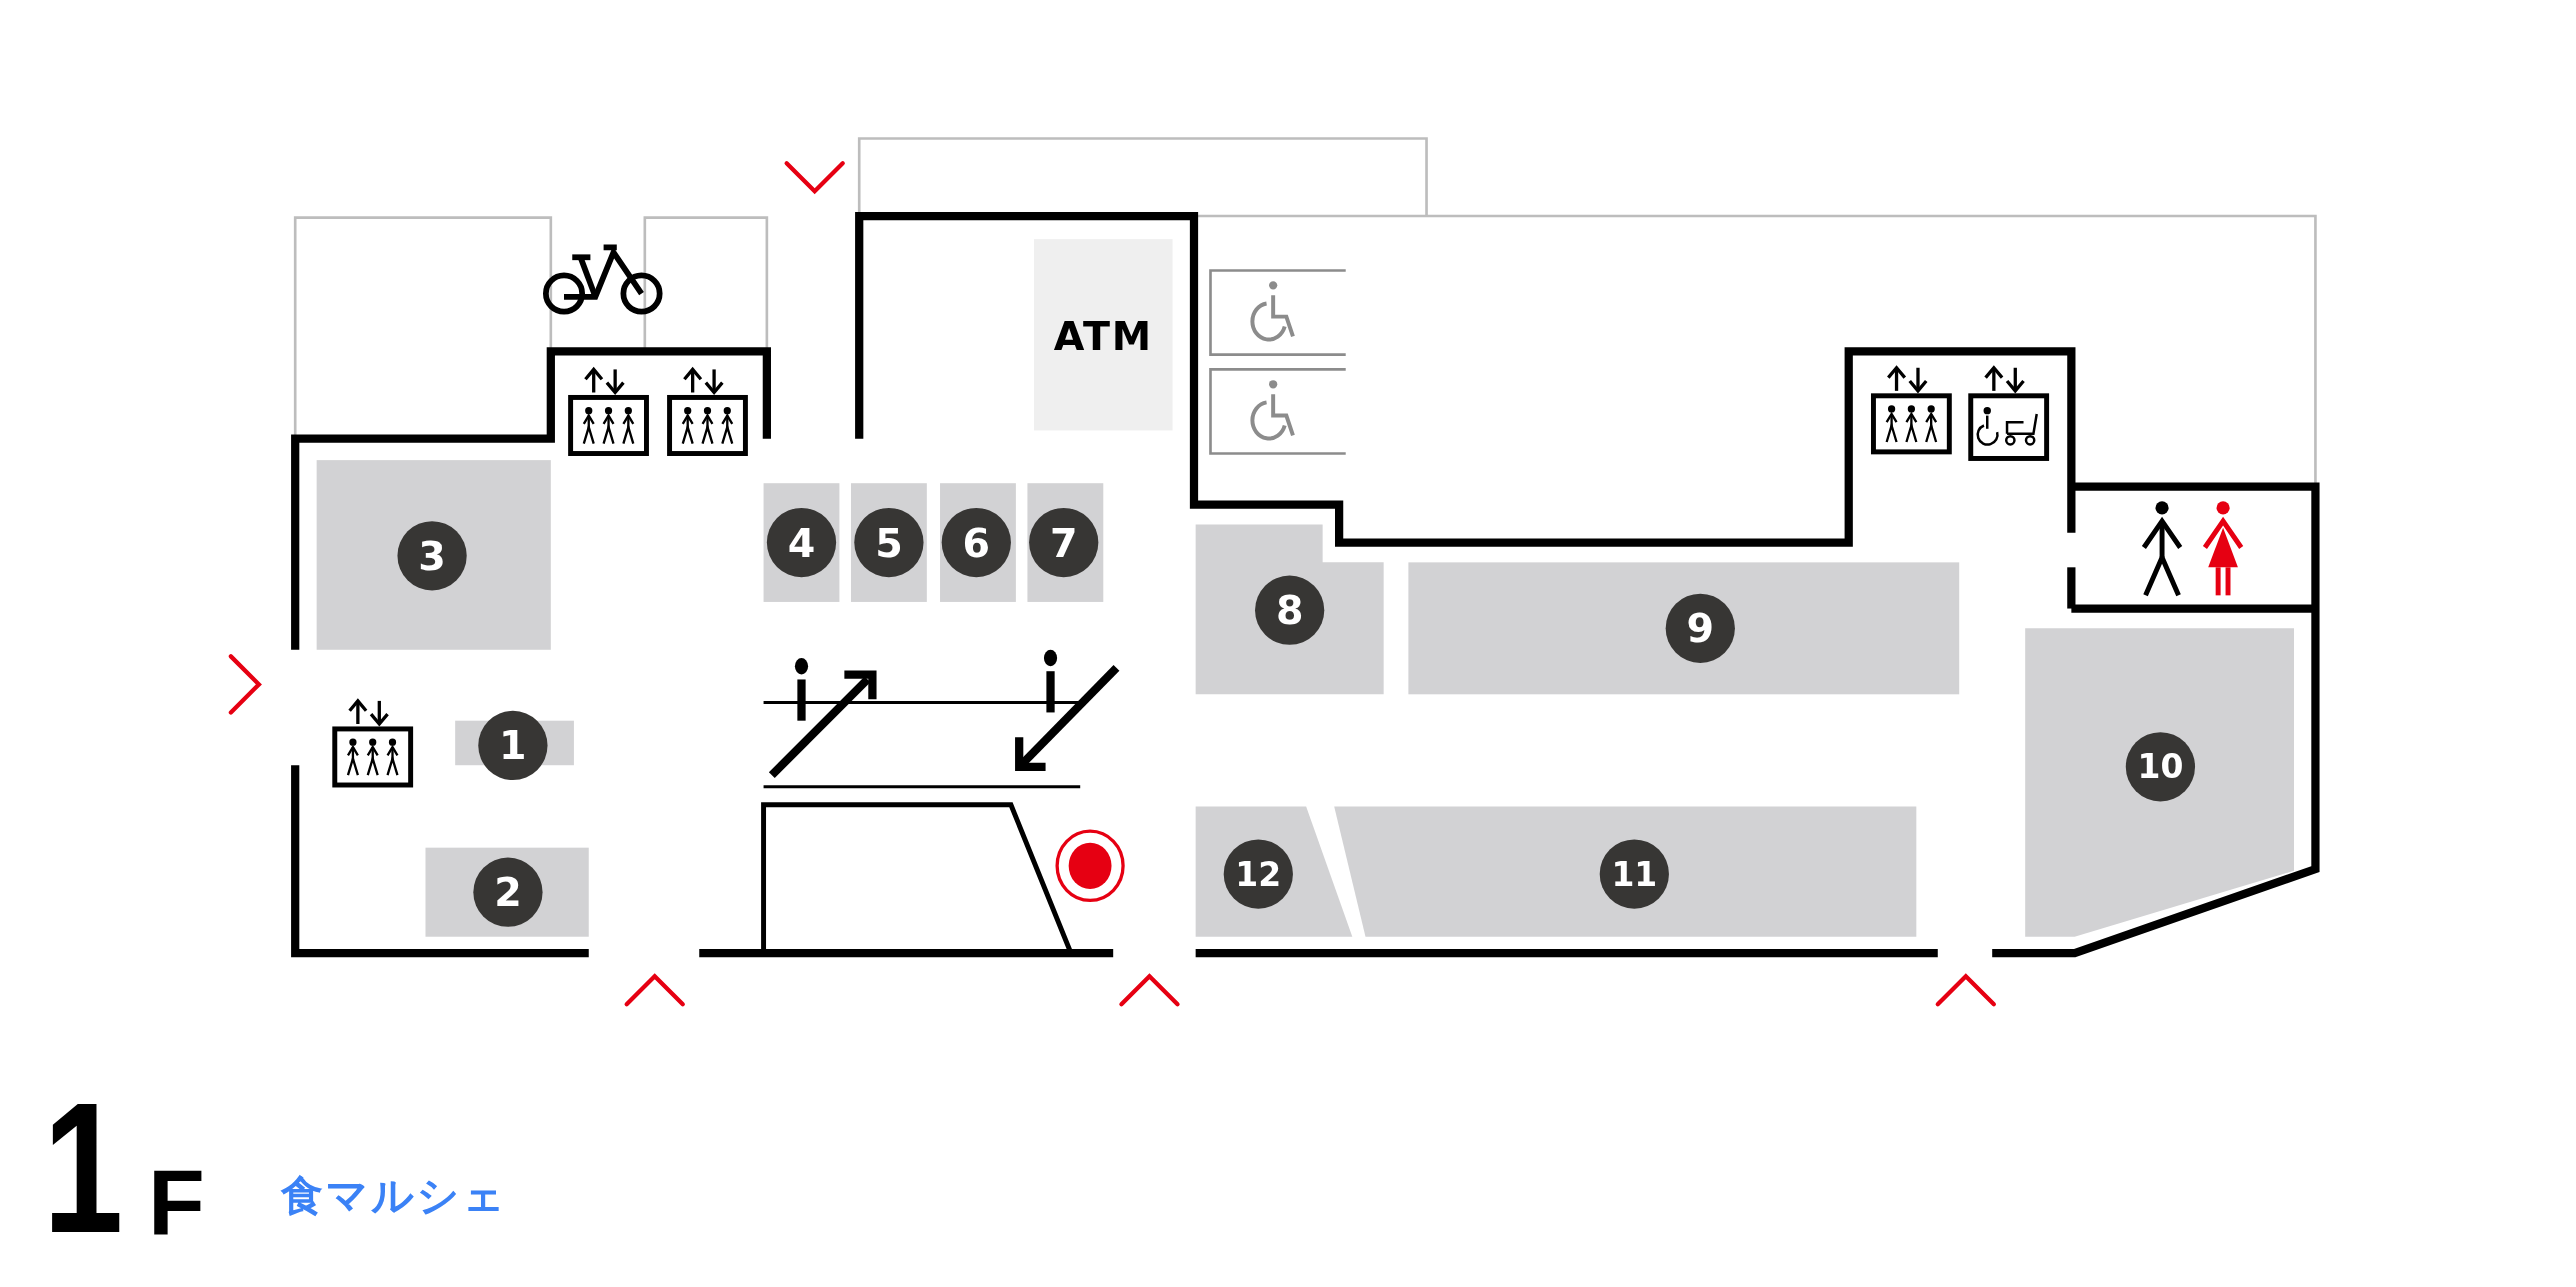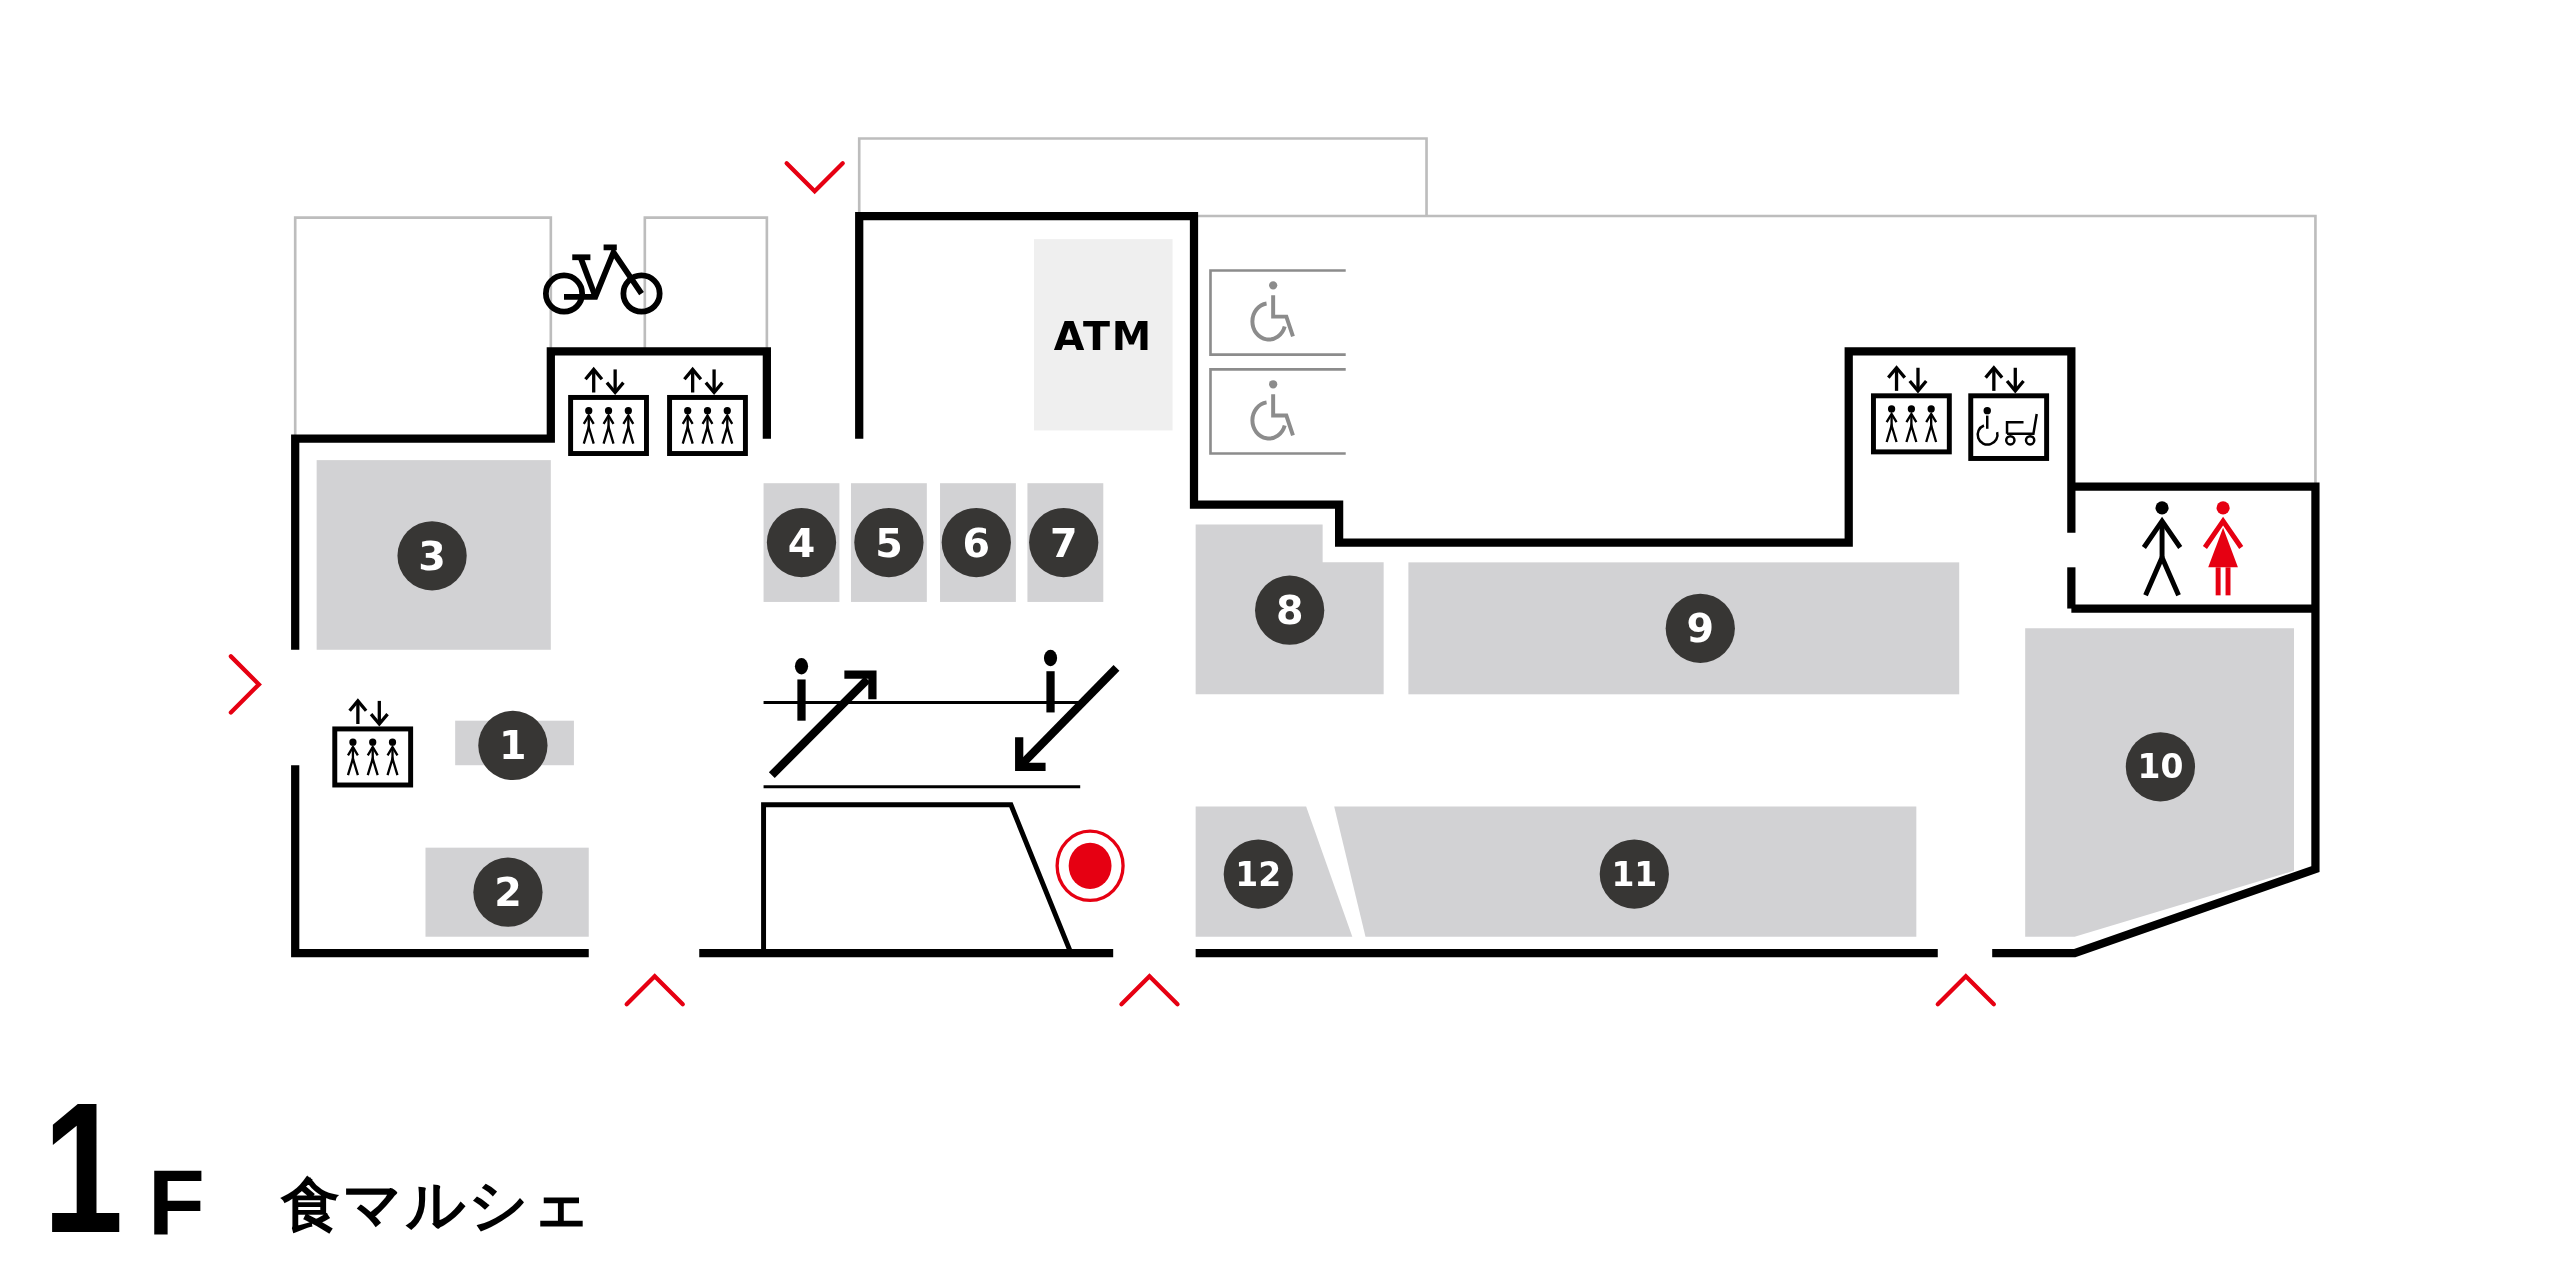--- a/index.html
+++ b/index.html
@@ -6,21 +6,21 @@
   body { width:2576px; height:1288px; position:relative; overflow:hidden; font-family:"DejaVu Sans", sans-serif; }
   #map { position:absolute; left:0; top:0; width:2576px; height:1288px; }
   .wall { fill:none; stroke:#000; stroke-width:5; stroke-linejoin:miter; }
   .outline { fill:none; stroke:#bdbdbd; stroke-width:1.6; }
   .shop { fill:#d2d2d4; }
   .badge-c { fill:#373634; }
   .badge-t { fill:#fff; font-family:"DejaVu Sans", sans-serif; font-weight:bold; font-size:24px; text-anchor:middle; dominant-baseline:central; }
   .entrance { fill:none; stroke:#e60012; stroke-width:2.6; stroke-linecap:round; stroke-linejoin:miter; }
   .floor-num { position:absolute; left:43px; top:1076px; font-family:"Liberation Sans", sans-serif; font-weight:bold; font-size:185px; line-height:1; color:#000; transform:scaleX(0.78); transform-origin:left top; }
   .floor-f { position:absolute; left:148px; top:1156px; font-family:"Liberation Sans", sans-serif; font-weight:bold; font-size:93px; line-height:1; color:#000; }
-  .floor-name { position:absolute; left:281px; top:1175px; font-family:"DejaVu Sans", sans-serif; font-weight:bold; font-size:59px; line-height:1; color:#000000; letter-spacing:2.5px; }
+  .floor-name { position:absolute; left:281px; top:1175px; font-family:"DejaVu Sans", sans-serif; font-weight:bold; font-size:42px; line-height:1; color:#3b82f6; letter-spacing:2.5px; }
   .atm-t { font-family:"DejaVu Sans", sans-serif; font-weight:bold; font-size:24px; fill:#000; text-anchor:middle; dominant-baseline:central; letter-spacing:1px; }
 </style>
 </head>
 <body>
 
 <svg id="map" viewBox="0 0 1562 781" xmlns="http://www.w3.org/2000/svg">
 
   <g>
     <polyline class="outline" points="179,266 179,132 334,132 334,213"></polyline>
     <polyline class="outline" points="391,213 391,132 465,132 465,213"></polyline>

